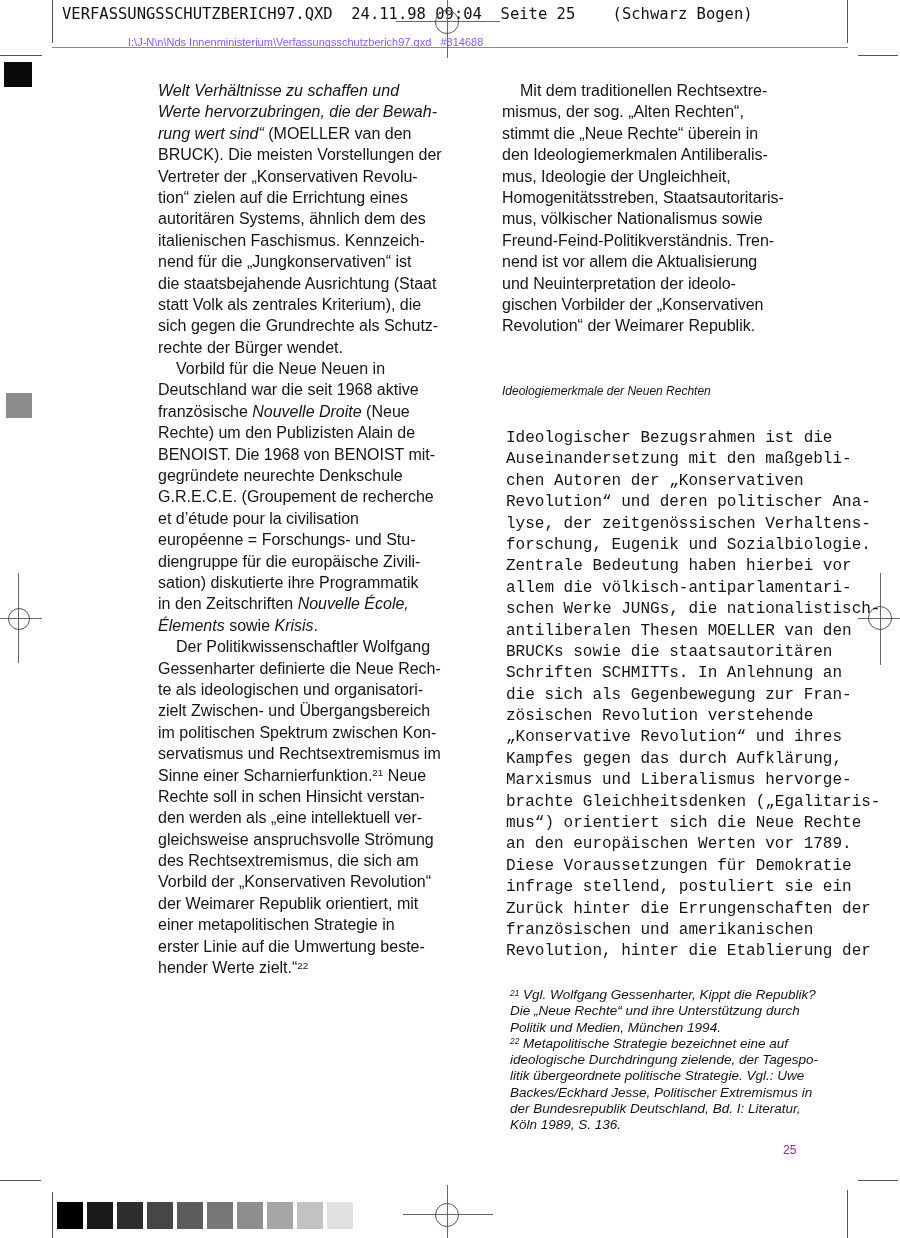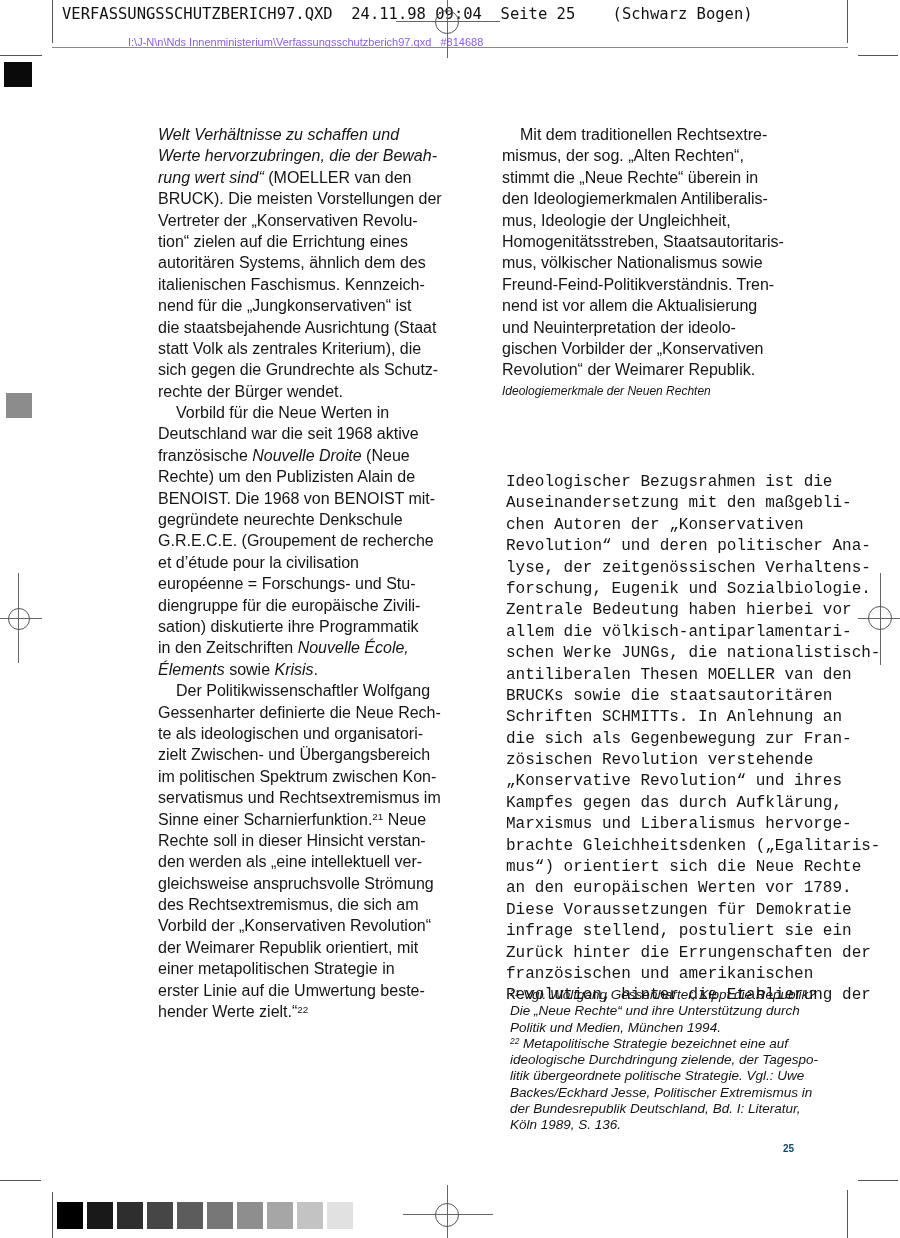--- a/index.html
+++ b/index.html
@@ -23,33 +23,33 @@
   .vline,.hline{position:absolute;background:#666;}
   .vline{width:1px;}
   .hline{height:1px;}
   .crop{background:#555;}
   .regcircle{
     position:absolute;border:1px solid #555;border-radius:50%;
     background:transparent;box-sizing:border-box;
   }
   .regsq{position:absolute;}
   
-  .col{position:absolute;font-size:16px;margin-top:44px;}
+  .col{position:absolute;font-size:16px;}
   .tline{height:21.4px;line-height:21.4px;white-space:pre;}
   .tline.ind{padding-left:18px;}
   .st-i{font-style:italic;}
   .st-s{font-size:0.62em;position:relative;top:-0.42em;letter-spacing:0;}
   .heading{
     position:absolute;left:502px;top:384px;
     font-size:12px;font-style:italic;white-space:pre;
   }
   .footnotes{position:absolute;left:502px;top:987px;width:330px;font-size:13.5px;font-style:italic;margin-left:8px;}
   .footnotes .tline{height:16.3px;line-height:16.3px;}
   
-  .pagenum{position:absolute;left:783px;top:1143px;font-size:10px;color:#0c4a6e;font-weight:bold;}
+  .pagenum{position:absolute;left:783px;top:1143px;font-size:12px;color:#a21caf;}
   
   .calbar{position:absolute;left:57px;top:1202px;height:27px;white-space:nowrap;font-size:0;}
   .swatch{display:inline-block;width:26px;height:27px;margin-right:4px;}
 </style>
 </head>
 <body>
 
 <div class="slug">VERFASSUNGSSCHUTZBERICH97.QXD  24.11.98 09:04  Seite 25    (Schwarz Bogen)</div>
 <div class="filepath">I:\J-N\n\Nds Innenministerium\Verfassungsschutzberich97.qxd   #814688</div>
 <div class="header-rule"></div>
@@ -89,41 +89,41 @@
     <div class="tline"><span class="st-r">BRUCK). Die meisten Vorstellungen der</span></div>
     <div class="tline"><span class="st-r">Vertreter der „Konservativen Revolu-</span></div>
     <div class="tline"><span class="st-r">tion“ zielen auf die Errichtung eines</span></div>
     <div class="tline"><span class="st-r">autoritären Systems, ähnlich dem des</span></div>
     <div class="tline"><span class="st-r">italienischen Faschismus. Kennzeich-</span></div>
     <div class="tline"><span class="st-r">nend für die „Jungkonservativen“ ist</span></div>
     <div class="tline"><span class="st-r">die staatsbejahende Ausrichtung (Staat</span></div>
     <div class="tline"><span class="st-r">statt Volk als zentrales Kriterium), die</span></div>
     <div class="tline"><span class="st-r">sich gegen die Grundrechte als Schutz-</span></div>
     <div class="tline"><span class="st-r">rechte der Bürger wendet.</span></div>
-    <div class="tline ind"><span class="st-r">Vorbild für die Neue Werten in</span></div>
+    <div class="tline ind"><span class="st-r">Vorbild für die Neue Neuen in</span></div>
     <div class="tline"><span class="st-r">Deutschland war die seit 1968 aktive</span></div>
     <div class="tline"><span class="st-r">französische </span><span class="st-i">Nouvelle Droite</span><span class="st-r"> (Neue</span></div>
     <div class="tline"><span class="st-r">Rechte) um den Publizisten Alain de</span></div>
     <div class="tline"><span class="st-r">BENOIST. Die 1968 von BENOIST mit-</span></div>
     <div class="tline"><span class="st-r">gegründete neurechte Denkschule</span></div>
     <div class="tline"><span class="st-r">G.R.E.C.E. (Groupement de recherche</span></div>
     <div class="tline"><span class="st-r">et d’étude pour la civilisation</span></div>
     <div class="tline"><span class="st-r">européenne = Forschungs- und Stu-</span></div>
     <div class="tline"><span class="st-r">diengruppe für die europäische Zivili-</span></div>
     <div class="tline"><span class="st-r">sation) diskutierte ihre Programmatik</span></div>
     <div class="tline"><span class="st-r">in den Zeitschriften </span><span class="st-i">Nouvelle École,</span></div>
     <div class="tline"><span class="st-i">Élements</span><span class="st-r"> sowie </span><span class="st-i">Krisis</span><span class="st-r">.</span></div>
     <div class="tline ind"><span class="st-r">Der Politikwissenschaftler Wolfgang</span></div>
     <div class="tline"><span class="st-r">Gessenharter definierte die Neue Rech-</span></div>
     <div class="tline"><span class="st-r">te als ideologischen und organisatori-</span></div>
     <div class="tline"><span class="st-r">zielt Zwischen- und Übergangsbereich</span></div>
     <div class="tline"><span class="st-r">im politischen Spektrum zwischen Kon-</span></div>
     <div class="tline"><span class="st-r">servatismus und Rechtsextremismus im</span></div>
     <div class="tline"><span class="st-r">Sinne einer Scharnierfunktion.</span><span class="st-s">21</span><span class="st-r"> Neue</span></div>
-    <div class="tline"><span class="st-r">Rechte soll in dieser Hinsicht verstan-</span></div>
+    <div class="tline"><span class="st-r">Rechte soll in schen Hinsicht verstan-</span></div>
     <div class="tline"><span class="st-r">den werden als „eine intellektuell ver-</span></div>
     <div class="tline"><span class="st-r">gleichsweise anspruchsvolle Strömung</span></div>
     <div class="tline"><span class="st-r">des Rechtsextremismus, die sich am</span></div>
     <div class="tline"><span class="st-r">Vorbild der „Konservativen Revolution“</span></div>
     <div class="tline"><span class="st-r">der Weimarer Republik orientiert, mit</span></div>
     <div class="tline"><span class="st-r">einer metapolitischen Strategie in</span></div>
     <div class="tline"><span class="st-r">erster Linie auf die Umwertung beste-</span></div>
     <div class="tline"><span class="st-r">hender Werte zielt.“</span><span class="st-s">22</span></div>
   </div>
 <div class="col" id="col-right-p1" style="left:502px;top:80px;width:310px;">

